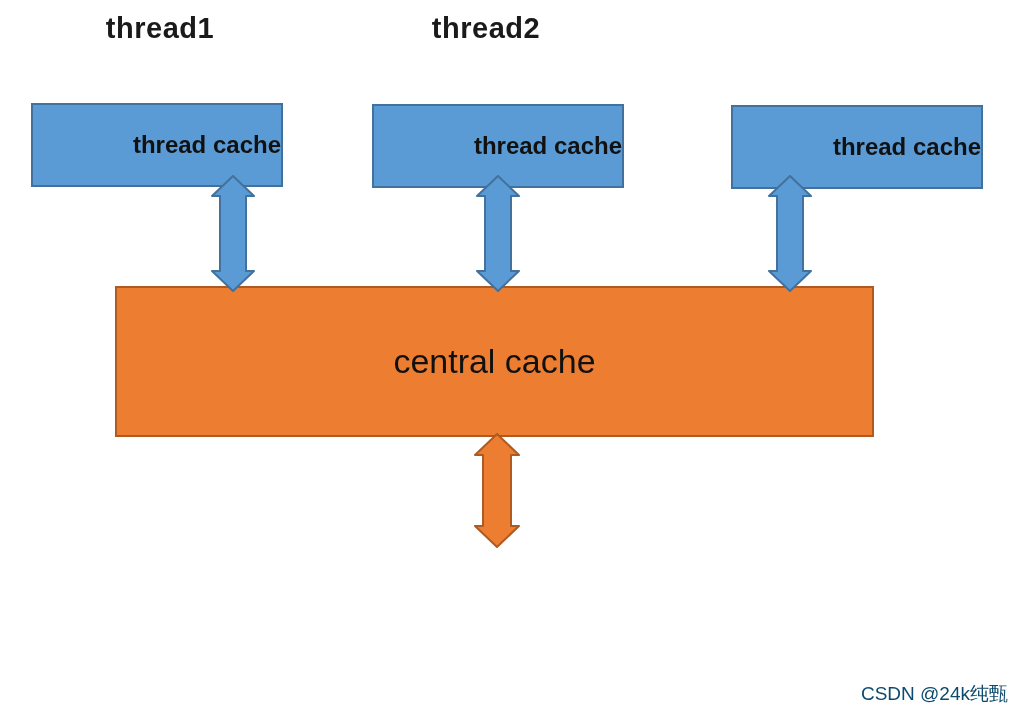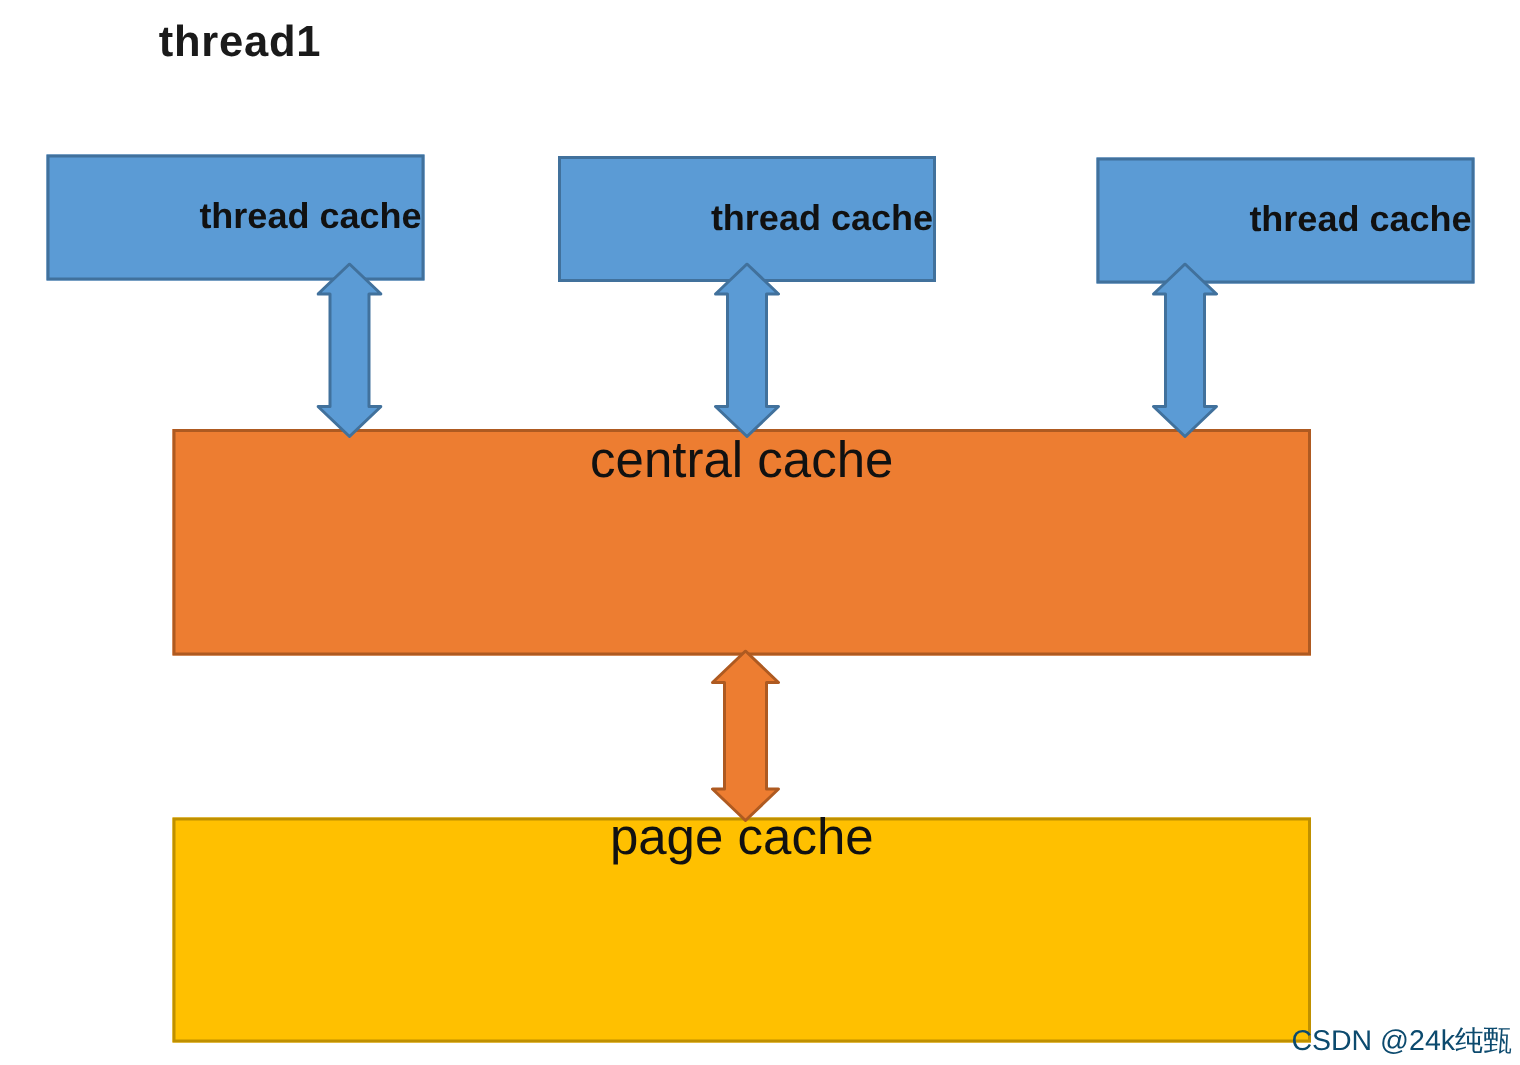--- a/index.html
+++ b/index.html
@@ -52,21 +52,21 @@
     white-space: nowrap;
   }
 
   
   .big-box {
     position: absolute;
     left: 115px;
     width: 759px;
     box-sizing: border-box;
     display: flex;
-    align-items: flex-start;
+    align-items: center;
     justify-content: center;
   }
   .big-box.central {
     top: 286px;
     height: 151px;
     background: var(--central-fill, #ed7d31);
     border: 2px solid var(--central-border, #ae5a21);
   }
   .big-box.page {
     top: 545px;
@@ -114,38 +114,36 @@
     z-index: 10;
     white-space: nowrap;
   }
 </style>
 </head>
 <body>
 
 <div class="canvas">
 
   <div class="t-label t1">thread1</div>
+  <div class="t-label t2">thread2</div>
 
   <div class="t-box t1">
     <span>thread cache</span>
   </div>
   <div class="t-box t2">
     <span>thread cache</span>
   </div>
   <div class="t-box t3">
     <span>thread cache</span>
   </div>
 
   <div class="big-box central">
     <span>central cache</span>
   </div>
 
-  <div class="big-box page">
-    <span>page cache</span>
-  </div>
 
   <svg class="arrow blue a1" width="44" height="117" viewBox="0 0 44 117">
     <polygon points="22,1 43,21 35,21 35,96 43,96 22,116 1,96 9,96 9,21 1,21"></polygon>
   </svg>
   <svg class="arrow blue a2" width="44" height="117" viewBox="0 0 44 117">
     <polygon points="22,1 43,21 35,21 35,96 43,96 22,116 1,96 9,96 9,21 1,21"></polygon>
   </svg>
   <svg class="arrow blue a3" width="44" height="117" viewBox="0 0 44 117">
     <polygon points="22,1 43,21 35,21 35,96 43,96 22,116 1,96 9,96 9,21 1,21"></polygon>
   </svg>

